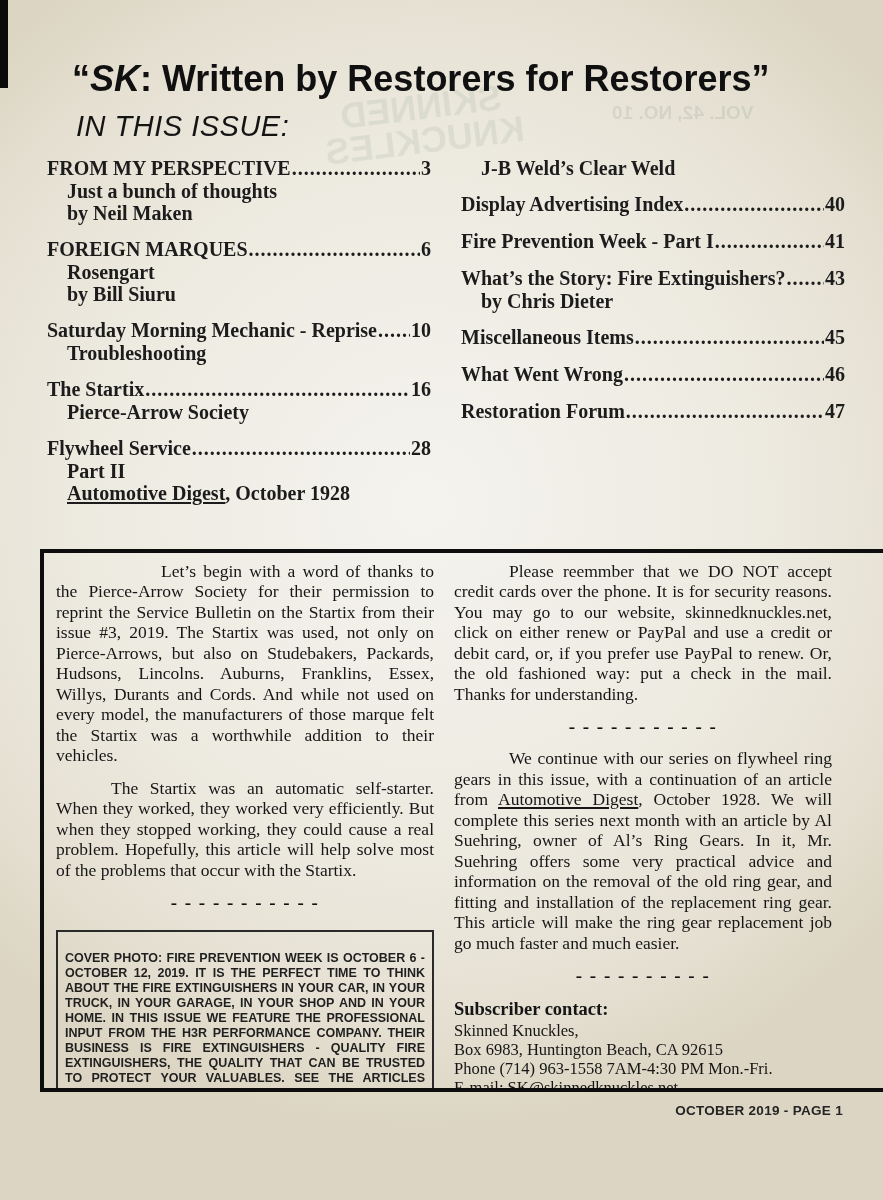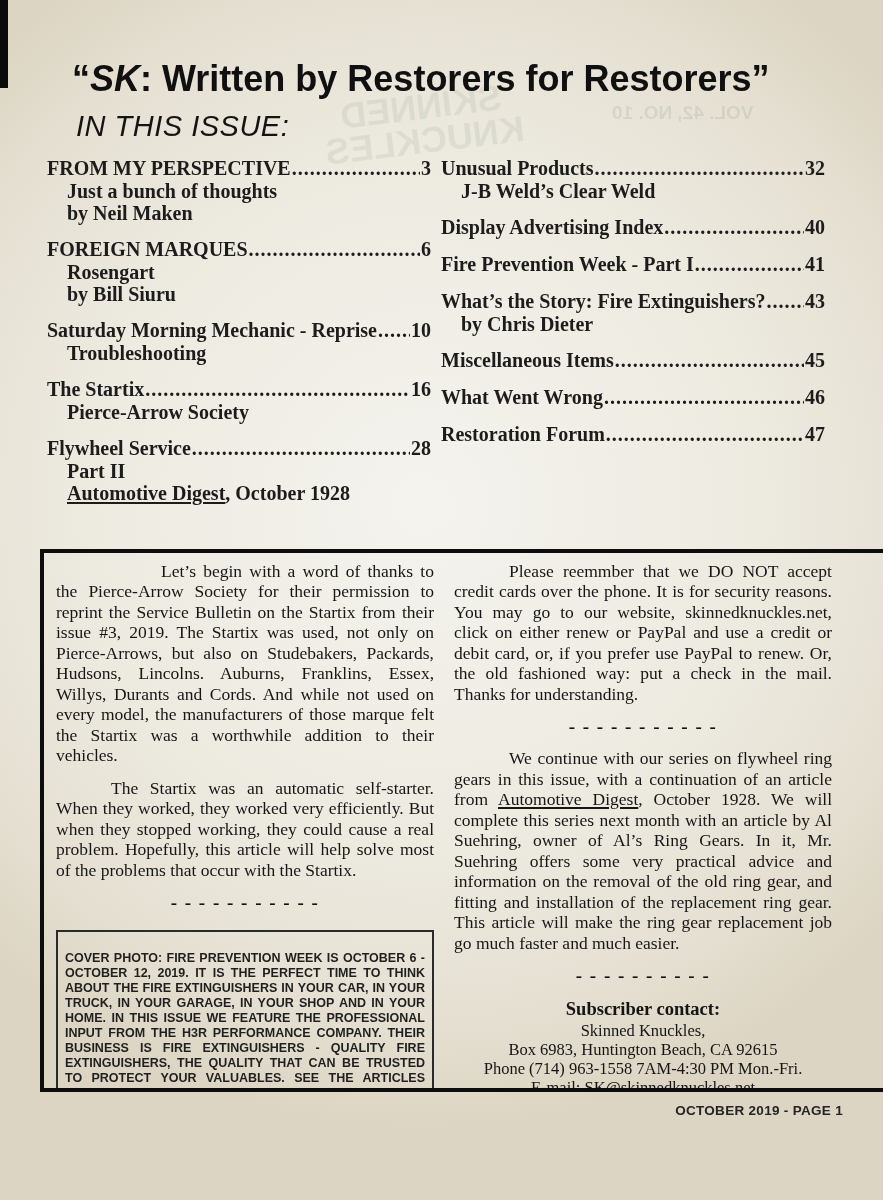--- a/index.html
+++ b/index.html
@@ -38,21 +38,21 @@
   }
   .header .sk { font-style:italic; }
   .subheader {
     position:absolute; left:76px; top:110px;
     font-family:"Liberation Sans", sans-serif; font-style:italic;
     font-size:29px; color:#141414; letter-spacing:0.5px;
   }
 
   .toc {
     position:absolute; left:47px; top:157px; width:792px;
-    display:flex; gap:10px;
+    display:flex; gap:30px;
   }
   .toc-col { width:384px; }
   .toc-entry { margin-bottom:14px; font-weight:bold; font-size:20px; }
   .toc-line { display:flex; align-items:baseline; }
   .toc-title { white-space:nowrap; }
   .toc-dots {
     flex:1; min-width:6px; overflow:hidden; white-space:nowrap;
     margin:0 1px;
   }
   .toc-dots::after {
@@ -77,21 +77,21 @@
   .para.indent-lg { text-indent:105px; }
   .divider {
     text-align:center; font-weight:bold; font-size:19px;
     letter-spacing:1.5px; margin:0 0 10px; white-space:nowrap; color:#111;
   }
   .cover-photo-box {
     border:2px solid #2a2a2a; padding:19px 7px; margin-top:6px;
     font-family:"Liberation Sans", sans-serif; font-weight:bold;
     font-size:12.5px; line-height:1.2; text-align:justify; color:#1f1f1f;
   }
-  .contact { text-align:center; margin-top:2px; color:#151515; }
+  .contact { margin-top:2px; color:#151515; }
   .contact-heading { font-weight:bold; font-size:18.5px; margin-bottom:1px; }
   .contact-line { font-size:16.5px; line-height:1.16; }
 
   .footer {
     position:absolute; right:40px; top:1103px;
     font-family:"Liberation Sans", sans-serif; font-weight:bold;
     font-size:13.5px; color:#242424; letter-spacing:0.3px;
   }
 </style>
 </head>
@@ -157,25 +157,20 @@
         </div>
         <div class="toc-sub">Part II</div>
         <div class="toc-sub"><span class="ul">Automotive Digest</span><span>, October 1928</span></div>
       </div>
 
     </div>
 
     <div class="toc-col">
 
       <div class="toc-entry">
-        <div class="toc-line">
-          <span class="toc-title">Unusual Products</span>
-            <span class="toc-dots"></span>
-            <span class="toc-page">32</span>
-        </div>
         <div class="toc-sub">J-B Weld’s Clear Weld</div>
       </div>
 
 
       <div class="toc-entry">
         <div class="toc-line">
           <span class="toc-title">Display Advertising Index</span>
             <span class="toc-dots"></span>
             <span class="toc-page">40</span>
         </div>

